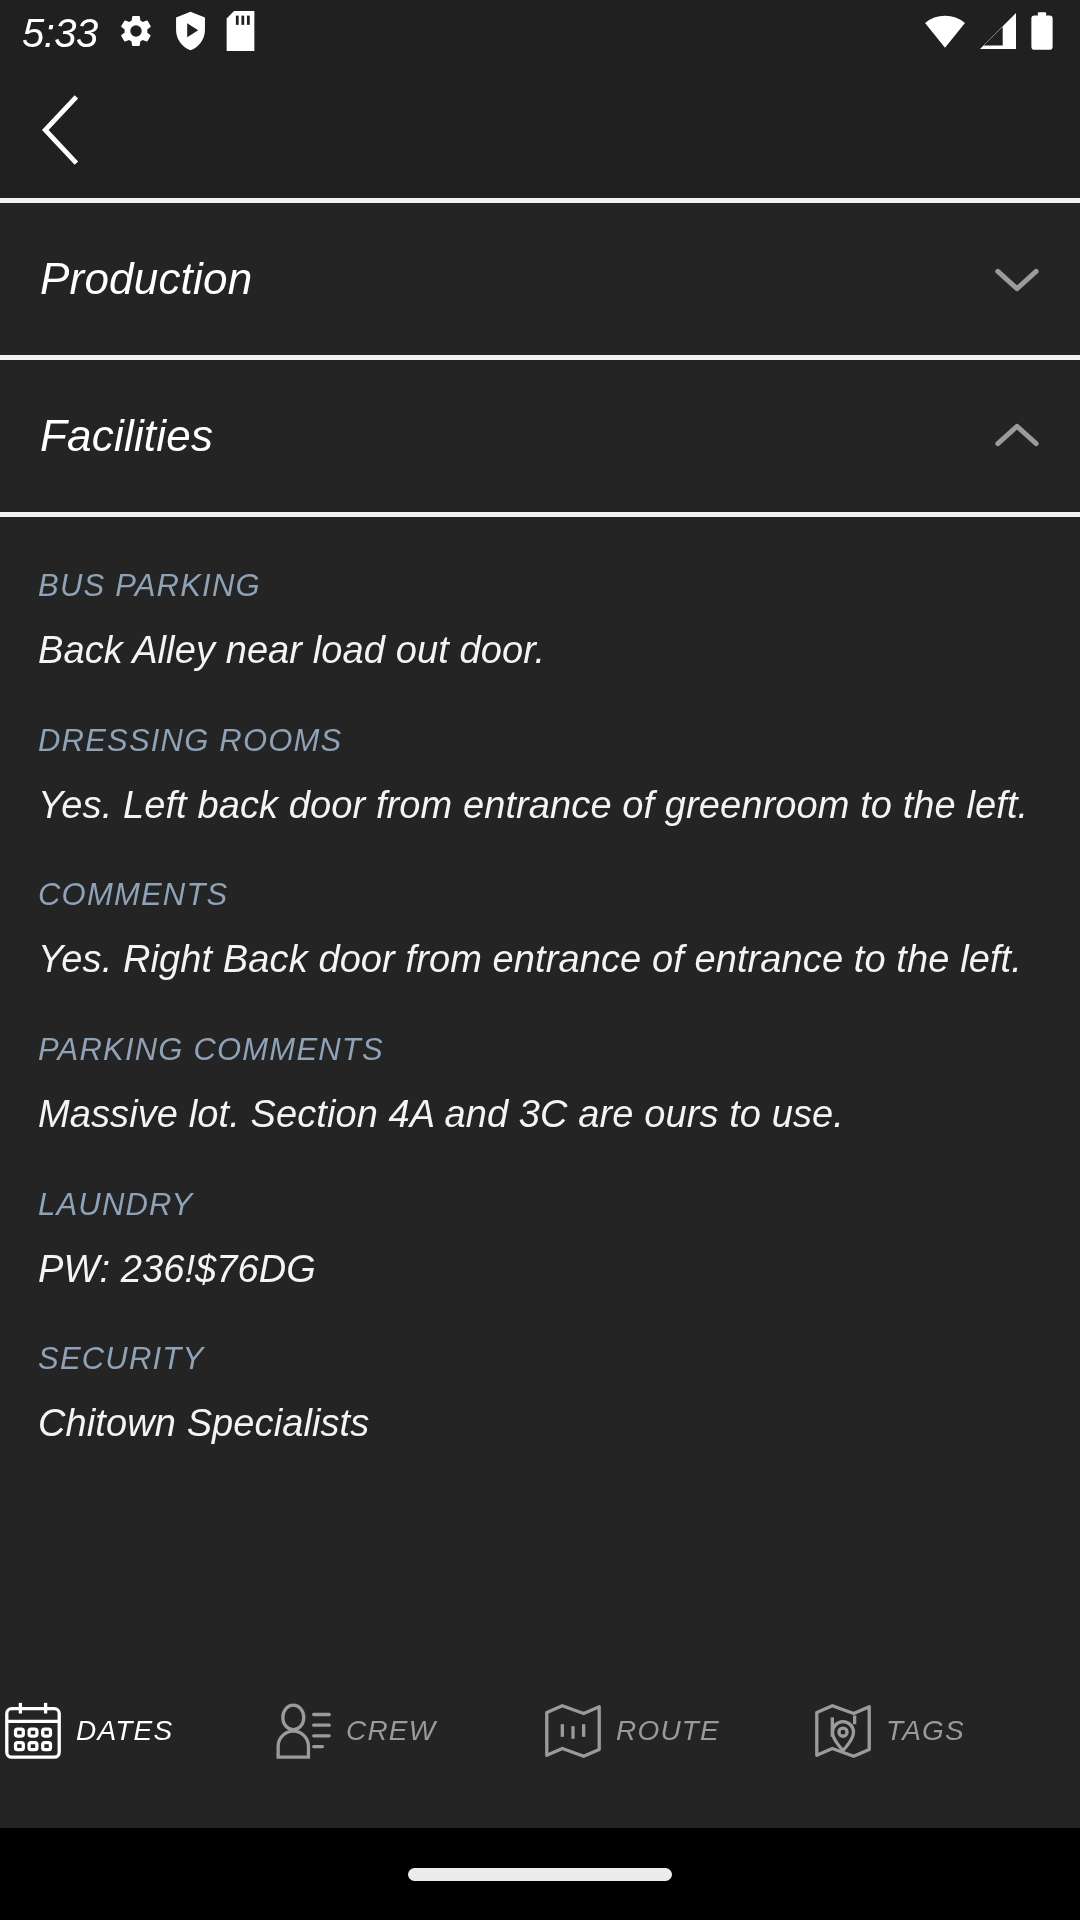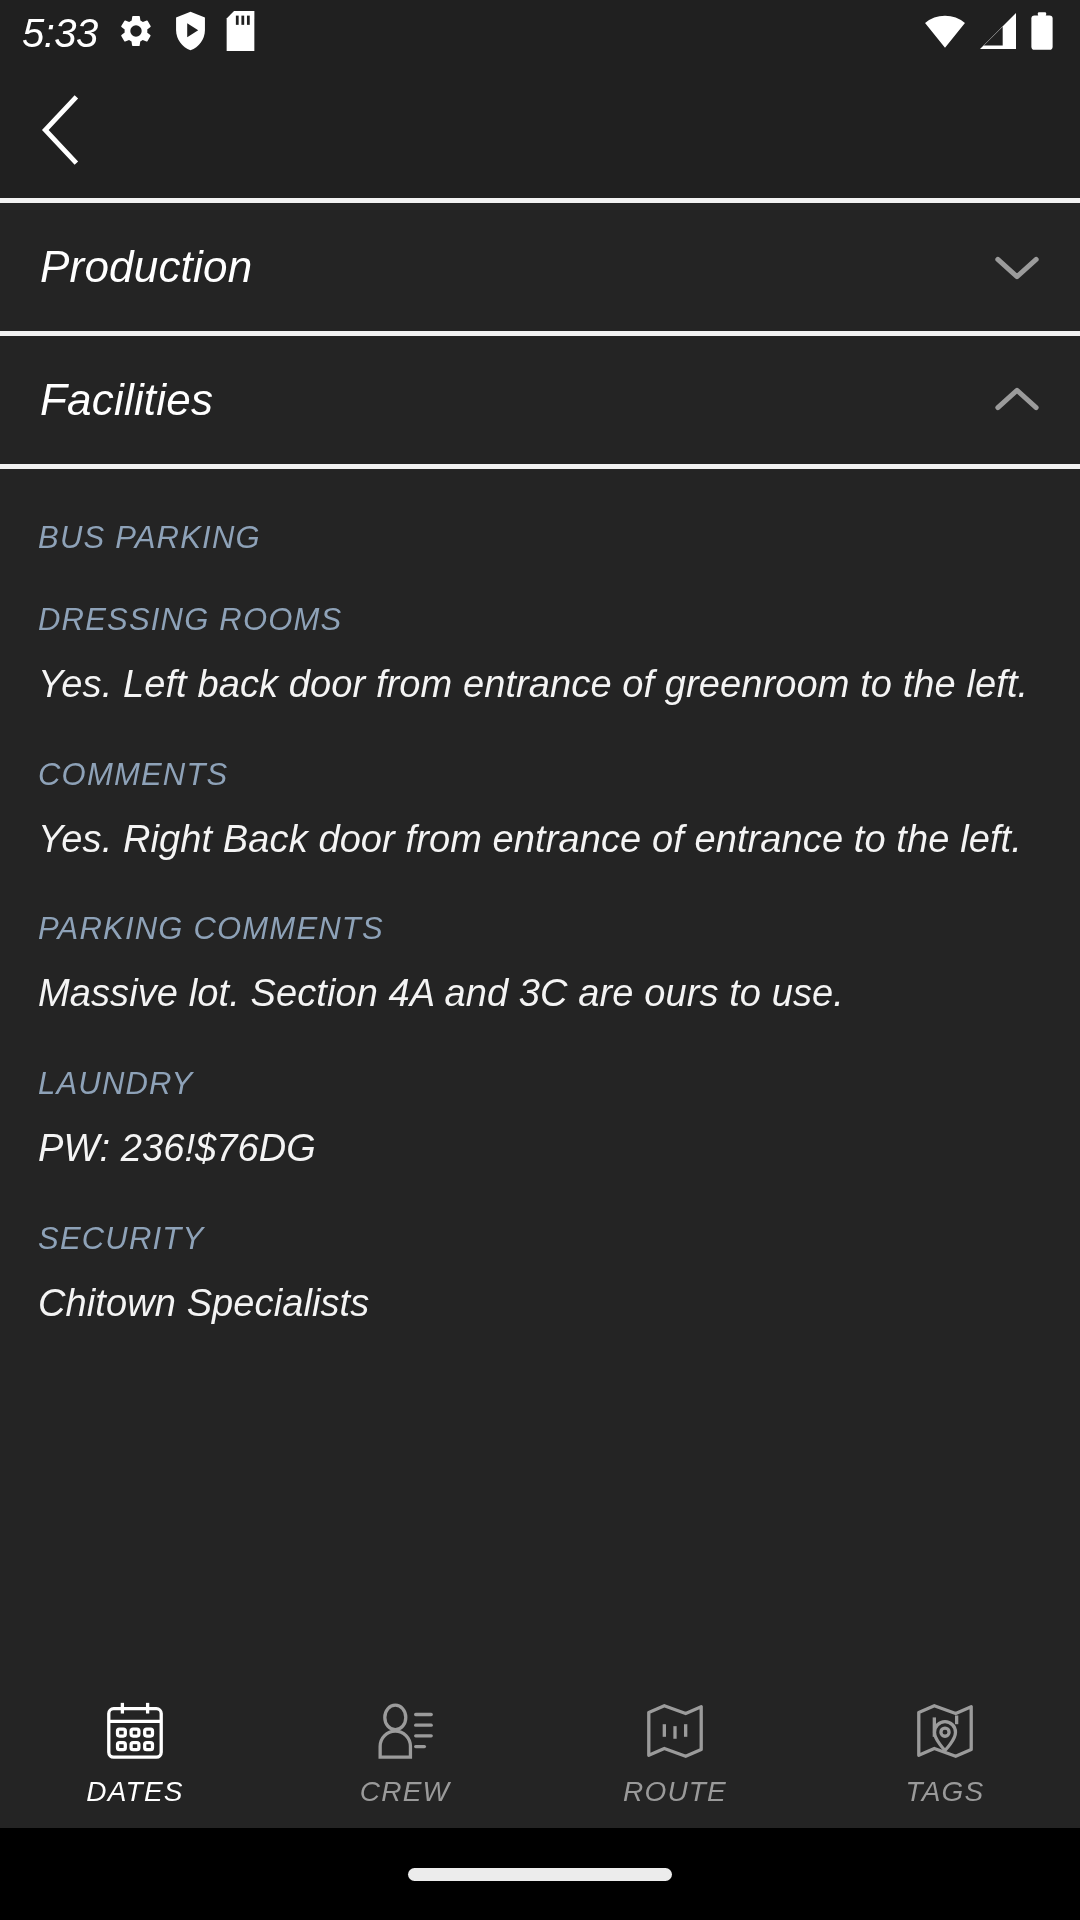--- a/index.html
+++ b/index.html
@@ -49,21 +49,21 @@
   .hsub {
     margin-top:14px;
     font-size:30px; color:#c9c9c9; letter-spacing:2.2px;
   }
 
   .rule { flex:0 0 5px; height:5px; background:#f2f2f2; width:100%; }
 
   
   .acc {
     flex:0 0 auto;
-    height:128px;
+    height:152px;
     background:#242424;
     display:flex; align-items:center;
     padding:0 40px 0 40px;
   }
   .acc-label {
     font-size:44px; color:#ffffff; font-weight:400; letter-spacing:0.2px;
   }
   .acc-chev { margin-left:auto; display:flex; align-items:center; }
 
   
@@ -92,21 +92,21 @@
   
   .tabbar {
     position:absolute; left:0; right:0; bottom:92px;
     height:142px;
     background:#242424;
     display:flex; align-items:flex-start;
     padding-top:10px;
   }
   .tab {
     flex:1 1 0;
-    display:flex; flex-direction:column; align-items:center; justify-content:flex-start;
+    display:flex; flex-direction:row; align-items:center; justify-content:flex-start;
     gap:10px;
   }
   .tab-ic { height:70px; display:flex; align-items:center; justify-content:center; }
   .tab-lbl {
     font-size:28px; letter-spacing:1.2px; color:#9a9a9a;
   }
   .tab.active .tab-lbl { color:#ffffff; }
 
   
   .navbar {
@@ -198,20 +198,21 @@
       </svg>
     </span>
   </div>
 
   <div class="rule"></div>
 
   <div class="body">
 
     <div class="field">
       <div class="f-label">BUS PARKING</div>
+      <div class="f-value">Back Alley near load out door.</div>
     </div>
 
     <div class="field">
       <div class="f-label">DRESSING ROOMS</div>
       <div class="f-value">Yes. Left back door from entrance of greenroom to the left.</div>
     </div>
 
     <div class="field">
       <div class="f-label">COMMENTS</div>
       <div class="f-value">Yes. Right Back door from entrance of entrance to the left.</div>

